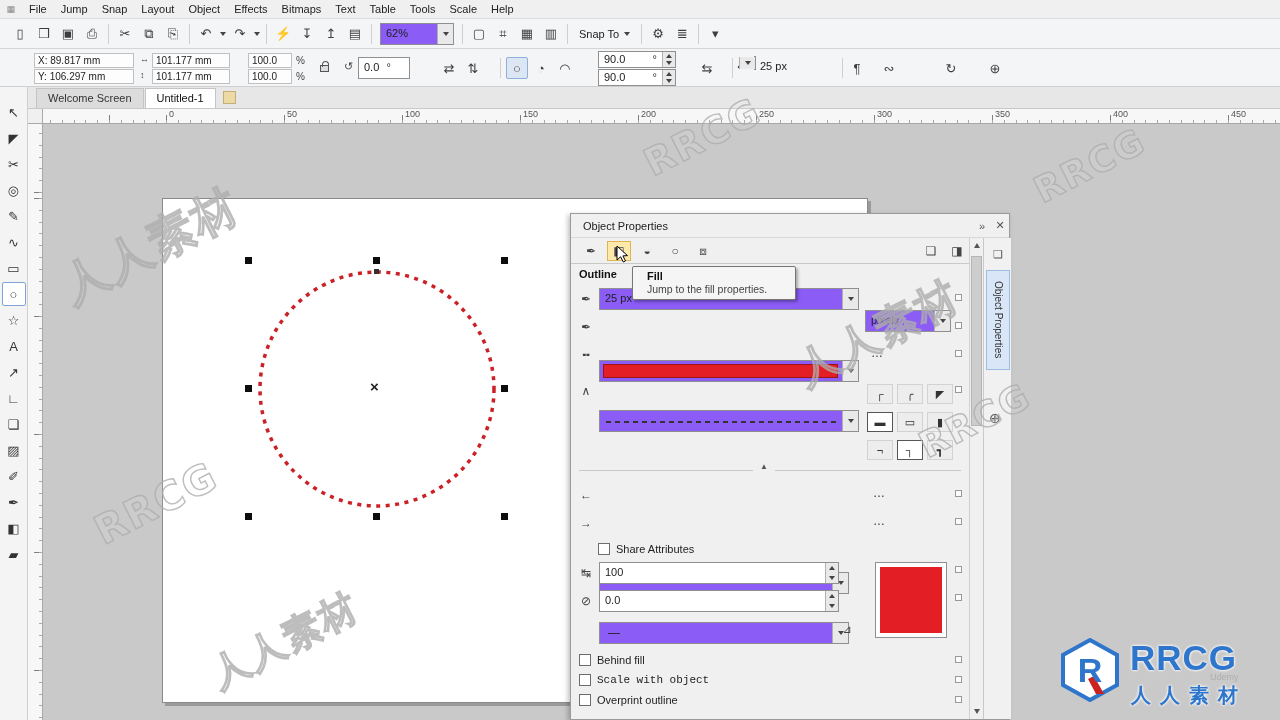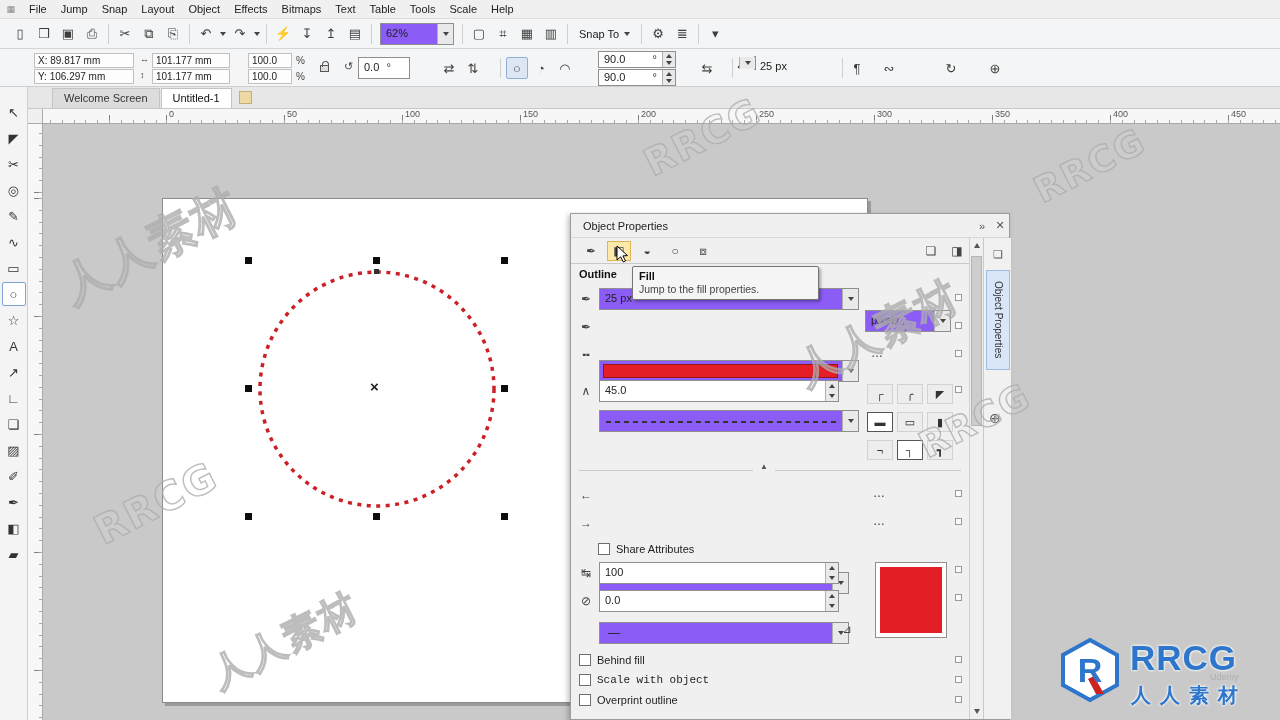--- a/index.html
+++ b/index.html
@@ -112,21 +112,21 @@
   .scr-dn::after { content:""; border-left:3.5px solid transparent; border-right:3.5px solid transparent; border-top:5px solid #555; }
   .scr-th { position:absolute; left:1px; top:18px; width:11px; height:170px; background:#cdcdcd; border:1px solid #b5b5b5; }
   
   .dk-strip { position:absolute; left:412px; top:24px; width:28px; bottom:0; background:#f1f1f1; border-left:1px solid #c9c9c9; }
   .strip-icon { position:absolute; left:4px; top:6px; width:20px; height:20px; display:flex; align-items:center; justify-content:center; font-size:11px; color:#555; }
   .strip-tab { position:absolute; left:2px; top:32px; width:24px; height:100px; background:#d8e6f8; border:1px solid #9ebce0; display:flex; align-items:center; justify-content:center; }
   .strip-label { writing-mode:vertical-rl; font-size:10px; color:#333; white-space:nowrap; }
   .strip-plus { position:absolute; left:5px; top:172px; font-size:14px; color:#555; }
 
   
-  .tooltip { position:absolute; left:632px; top:266px; width:187px; background:#f5f5f5; border:1px solid #767676; border-radius:2px; box-shadow:2px 2px 3px rgba(0,0,0,.3); padding:3px 6px 4px; z-index:70; }
+  .tooltip { position:absolute; left:632px; top:266px; width:164px; background:#f5f5f5; border:1px solid #767676; border-radius:2px; box-shadow:2px 2px 3px rgba(0,0,0,.3); padding:3px 14px 4px; z-index:70; }
   .tt-title { font-size:11px; font-weight:bold; color:#111; }
   .tt-body { font-size:10.5px; color:#444; margin-top:1px; white-space:nowrap; }
 
   
   .cursor { position:absolute; left:616px; top:245px; z-index:80; pointer-events:none; }
 
   
   .wm { position:absolute; font-weight:700; color:rgba(255,255,255,0.06); -webkit-text-stroke:1.4px rgba(172,172,172,0.8); transform:rotate(-27deg); letter-spacing:2px; z-index:46; pointer-events:none; white-space:nowrap; font-family:"DejaVu Sans", sans-serif; }
 
   
@@ -264,21 +264,21 @@
       </span>
   </span>
   <span class="sep abs" style="left:838px; top:9px;"></span>
   <span class="pbtn" style="left:846px; top:8px;">¶</span>
   <span class="pbtn" style="left:878px; top:8px;">∾</span>
   <span class="pbtn" style="left:940px; top:8px;">↻</span>
   <span class="pbtn" style="left:984px; top:8px;">⊕</span>
 </div>
 
 <div class="tabrow">
-  <span class="dtab" style="margin-left:24px;">Welcome Screen</span>
+  <span class="dtab" style="margin-left:8px;">Welcome Screen</span>
   <span class="dtab active">Untitled-1</span>
   <span class="newtab"></span>
 </div>
 
 <div class="ruler-origin"></div>
 <div class="h-ruler">
   <span class="rmark" style="left:123px;">0</span>
   <span class="rmark" style="left:241px;">50</span>
   <span class="rmark" style="left:359px;">100</span>
   <span class="rmark" style="left:477px;">150</span>
@@ -374,27 +374,20 @@
   <span class="dicon" style="left:6px; top:132px;">╍</span>
   <div class="combo abs" style="left:28px; top:130px; width:260px;">
     <span class="dashline"></span>
     <span class="ar">
         <span class="tri"></span>
       </span>
   </div>
   <span class="dots" style="left:300px; top:132px;">…</span>
 
   <span class="dicon" style="left:6px; top:168px;">∧</span>
-  <div class="spin" style="left:28px; top:166px; width:240px;">
-    <span class="val">45.0</span>
-    <span class="spbtns">
-        <span class="spu"></span>
-        <span class="spd"></span>
-      </span>
-  </div>
 
   <span class="cbn" style="left:296px; top:170px;">┌</span>
   <span class="cbn" style="left:326px; top:170px;">╭</span>
   <span class="cbn" style="left:356px; top:170px;">◤</span>
   <span class="cbn pressed" style="left:296px; top:198px;">▬</span>
   <span class="cbn" style="left:326px; top:198px;">▭</span>
   <span class="cbn" style="left:356px; top:198px;">▮</span>
   <span class="cbn" style="left:296px; top:226px;">¬</span>
   <span class="cbn pressed" style="left:326px; top:226px;">┐</span>
   <span class="cbn" style="left:356px; top:226px;">┓</span>

